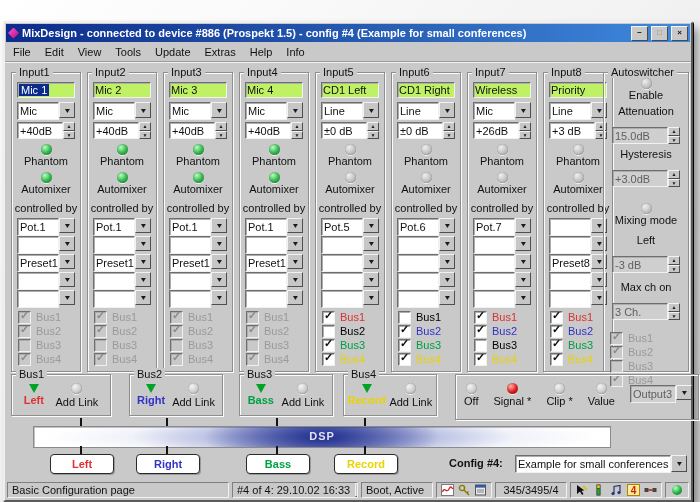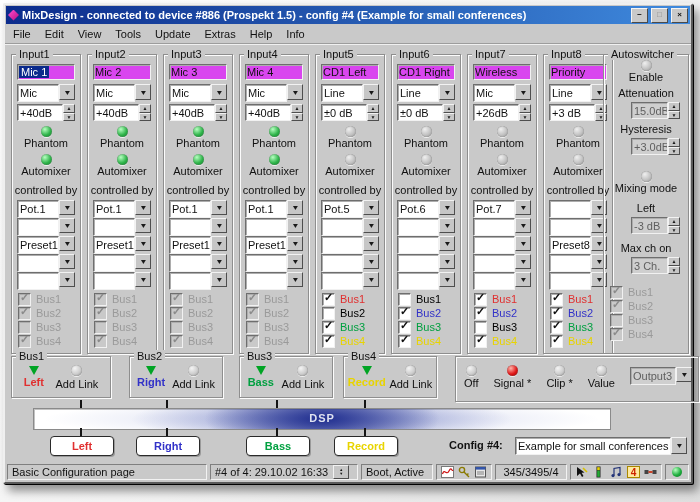--- a/index.html
+++ b/index.html
@@ -1,19 +1,19 @@
 <!DOCTYPE html>
 <html><head>
 <meta charset="utf-8">
 <style>
   html,body{margin:0;padding:0;}
   body{width:700px;height:502px;background:linear-gradient(135deg,#ffffff 0%,#f2f2f2 55%,#dedede 100%);
        font-family:"Liberation Sans",sans-serif;font-size:11px;color:#111;overflow:hidden;}
   .page{position:relative;width:700px;height:502px;}
-  .window{position:absolute;left:3px;top:3px;width:686px;height:477px;background:#c9c9c9;
+  .window{position:absolute;left:3px;top:21px;width:686px;height:477px;background:#c9c9c9;
           border:2px solid;border-color:#efefef #5a5a5a #5a5a5a #efefef;border-radius:2px;
           box-shadow:5px 7px 10px rgba(0,0,0,.42),1px 1px 0 #000;}
   
   .titlebar{height:18px;margin:1px;display:flex;align-items:center;gap:3px;padding:0 2px;
             background:linear-gradient(90deg,#0c2c8c 0%,#2a62b8 60%,#3f8ade 100%);}
   .title-diamond{width:11px;height:11px;flex:none;background:linear-gradient(135deg,#ff4fd2,#b80b7e);
             clip-path:polygon(50% 0,100% 50%,50% 100%,0 50%);}
   .title-text{flex:1;color:#fff;font-weight:bold;white-space:nowrap;overflow:hidden;}
   .tbtn{width:15px;height:13px;flex:none;background:#c9c9c9;border:1px solid;border-color:#f4f4f4 #4a4a4a #4a4a4a #f4f4f4;
         display:flex;align-items:center;justify-content:center;font-size:8px;font-weight:bold;line-height:1;}
@@ -22,21 +22,21 @@
   .menubar{height:18px;display:flex;align-items:center;padding-left:1px;border-bottom:1px solid #9c9c9c;box-shadow:0 1px 0 #f0f0f0;}
   .menu-item{padding:1px 7px;}
   
   .client{position:relative;height:417px;}
   .group{position:absolute;border:1px solid #8e8e8e;box-shadow:inset 1px 1px 0 rgba(255,255,255,.95),1px 1px 0 rgba(255,255,255,.95);}
   .legend{position:absolute;top:-7px;left:4px;background:#c9c9c9;padding:0 3px;line-height:12px;}
   
   .strips{position:absolute;left:6px;top:10px;display:flex;gap:6px;}
   .strip{position:relative;width:68px;height:298px;border:1px solid #8e8e8e;
          box-shadow:inset 1px 1px 0 rgba(255,255,255,.95),1px 1px 0 rgba(255,255,255,.95);}
-  .sunk{background:#d946ef;border:1px solid;border-color:#6e6e6e #f1f1f1 #f1f1f1 #6e6e6e;box-shadow:inset 1px 1px 0 #adadad;}
+  .sunk{background:#bef264;border:1px solid;border-color:#6e6e6e #f1f1f1 #f1f1f1 #6e6e6e;box-shadow:inset 1px 1px 0 #adadad;}
   .name-box{margin:9px 5px 4px;height:14px;padding:0 1px;display:flex;align-items:center;overflow:hidden;white-space:nowrap;}
   .name-box .sel{background:#0a2a8c;color:#fff;padding:0 2px;}
   .combo{display:flex;height:16px;margin:0 5px 4px;}
   .combo-text{flex:1;min-width:0;background:#fff;border:1px solid;border-color:#6e6e6e #f1f1f1 #f1f1f1 #6e6e6e;
               box-shadow:inset 1px 1px 0 #adadad;padding:8px 2px;display:flex;align-items:center;overflow:hidden;white-space:nowrap;}
   .combo-text.dis{background:#cfcfcf;color:#5f5f5f;}
   .combo-btn{width:14px;flex:none;background:#c6c6c6;border:1px solid;border-color:#f2f2f2 #4e4e4e #4e4e4e #f2f2f2;
              display:flex;align-items:center;justify-content:center;color:#1a1a1a;}
   .combo-btn::after{content:"▼";font-size:7px;transform:scaleX(1.2);}
   .spin{display:flex;height:17px;margin:0 5px 4px;}
@@ -57,21 +57,21 @@
   .cbs{margin-top:6px;}
   .cb-row{display:flex;align-items:center;gap:5px;margin:0 0 2px 6px;height:12px;}
   .cb{width:11px;height:11px;flex:none;background:#fff;border:1px solid;border-color:#6e6e6e #f1f1f1 #f1f1f1 #6e6e6e;
       box-shadow:inset 1px 1px 0 #adadad;position:relative;}
   .cb.checked::after{content:"✓";position:absolute;left:1px;top:-3px;font-size:11px;font-weight:bold;color:#101010;}
   .cb.disabled{background:#c9c9c9;}
   .cb.disabled.checked::after{color:#8b8b8b;}
   
   .auto{left:598px;top:10px;width:84px;height:298px;}
   .auto .sec-label{text-align:center;line-height:12px;margin-top:4px;}
-  .auto .spin{margin:3px 8px 2px;padding-left:19px;}
+  .auto .spin{margin:10px 8px 2px;}
   
   .busrow{position:absolute;left:0;top:312px;width:684px;height:44px;}
   .bus-group{position:absolute;top:0;height:40px;border:1px solid #8e8e8e;
              box-shadow:inset 1px 1px 0 rgba(255,255,255,.95),1px 1px 0 rgba(255,255,255,.95);}
   .bus-group:nth-of-type(1){left:6px;width:98px;}
   .bus-group:nth-of-type(2){left:124px;width:92px;}
   .bus-group:nth-of-type(3){left:234px;width:92px;}
   .bus-group:nth-of-type(4){left:338px;width:92px;}
   .bus-inner{display:flex;justify-content:space-evenly;align-items:flex-start;padding-top:8px;}
   .tri{width:0;height:0;border:5px solid transparent;border-top:9px solid #00a424;border-bottom:none;margin:1px auto 2px;}
@@ -826,21 +826,21 @@
       <div class="config-combo">
         <span class="combo-text">Example for small conferences</span>
         <span class="combo-btn"></span>
       </div>
     </div>
 
     <div class="statusbar">
       <div class="sp grow">
         <span>Basic Configuration page</span>
       </div>
-      <div class="sp" style="width:148px;">
+      <div class="sp" style="width:126px;">
         <span>#4 of 4: 29.10.02 16:33</span>
         <span class="mini-spin"></span>
       </div>
       <div class="sp" style="width:72px;">
         <span>Boot, Active</span>
       </div>
       <div class="sp" style="width:56px;justify-content:space-between;">
         <svg class="sicon" viewBox="0 0 13 12">
             <rect x="0.5" y="0.5" width="12" height="11" fill="#fff" stroke="#7a7a7a"></rect>
             <path d="M1.5 8 C3.5 2, 5.5 10, 8 5 S11 6, 12 4" fill="none" stroke="#cc1111" stroke-width="1.2"></path>

